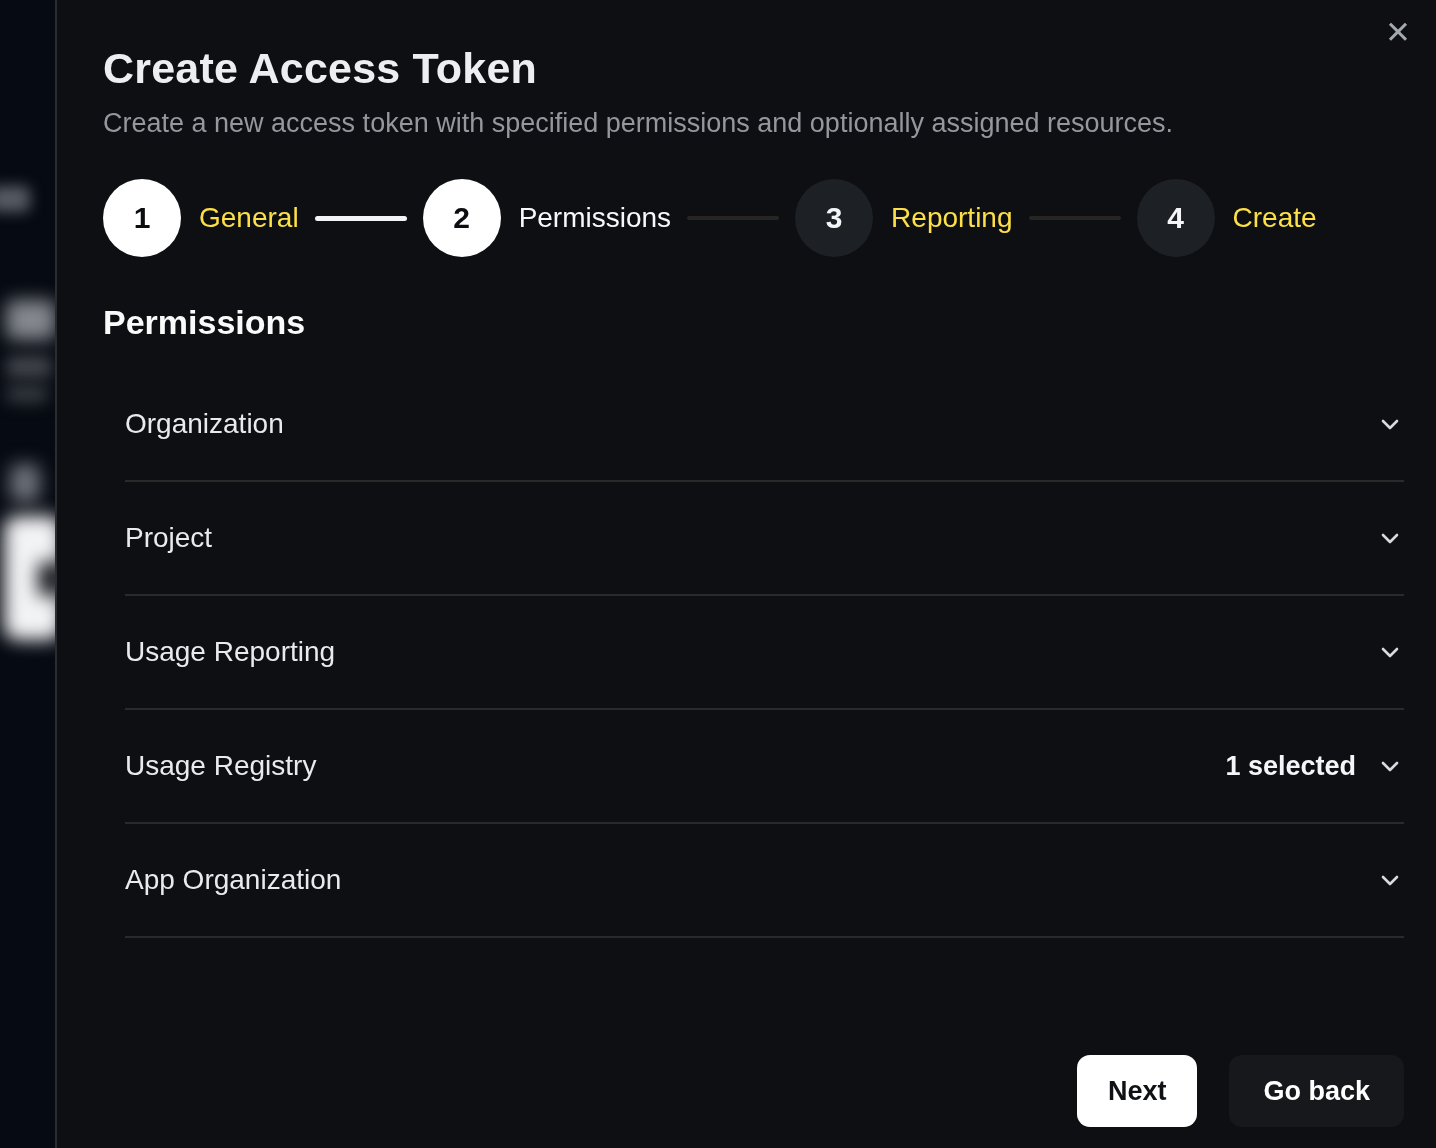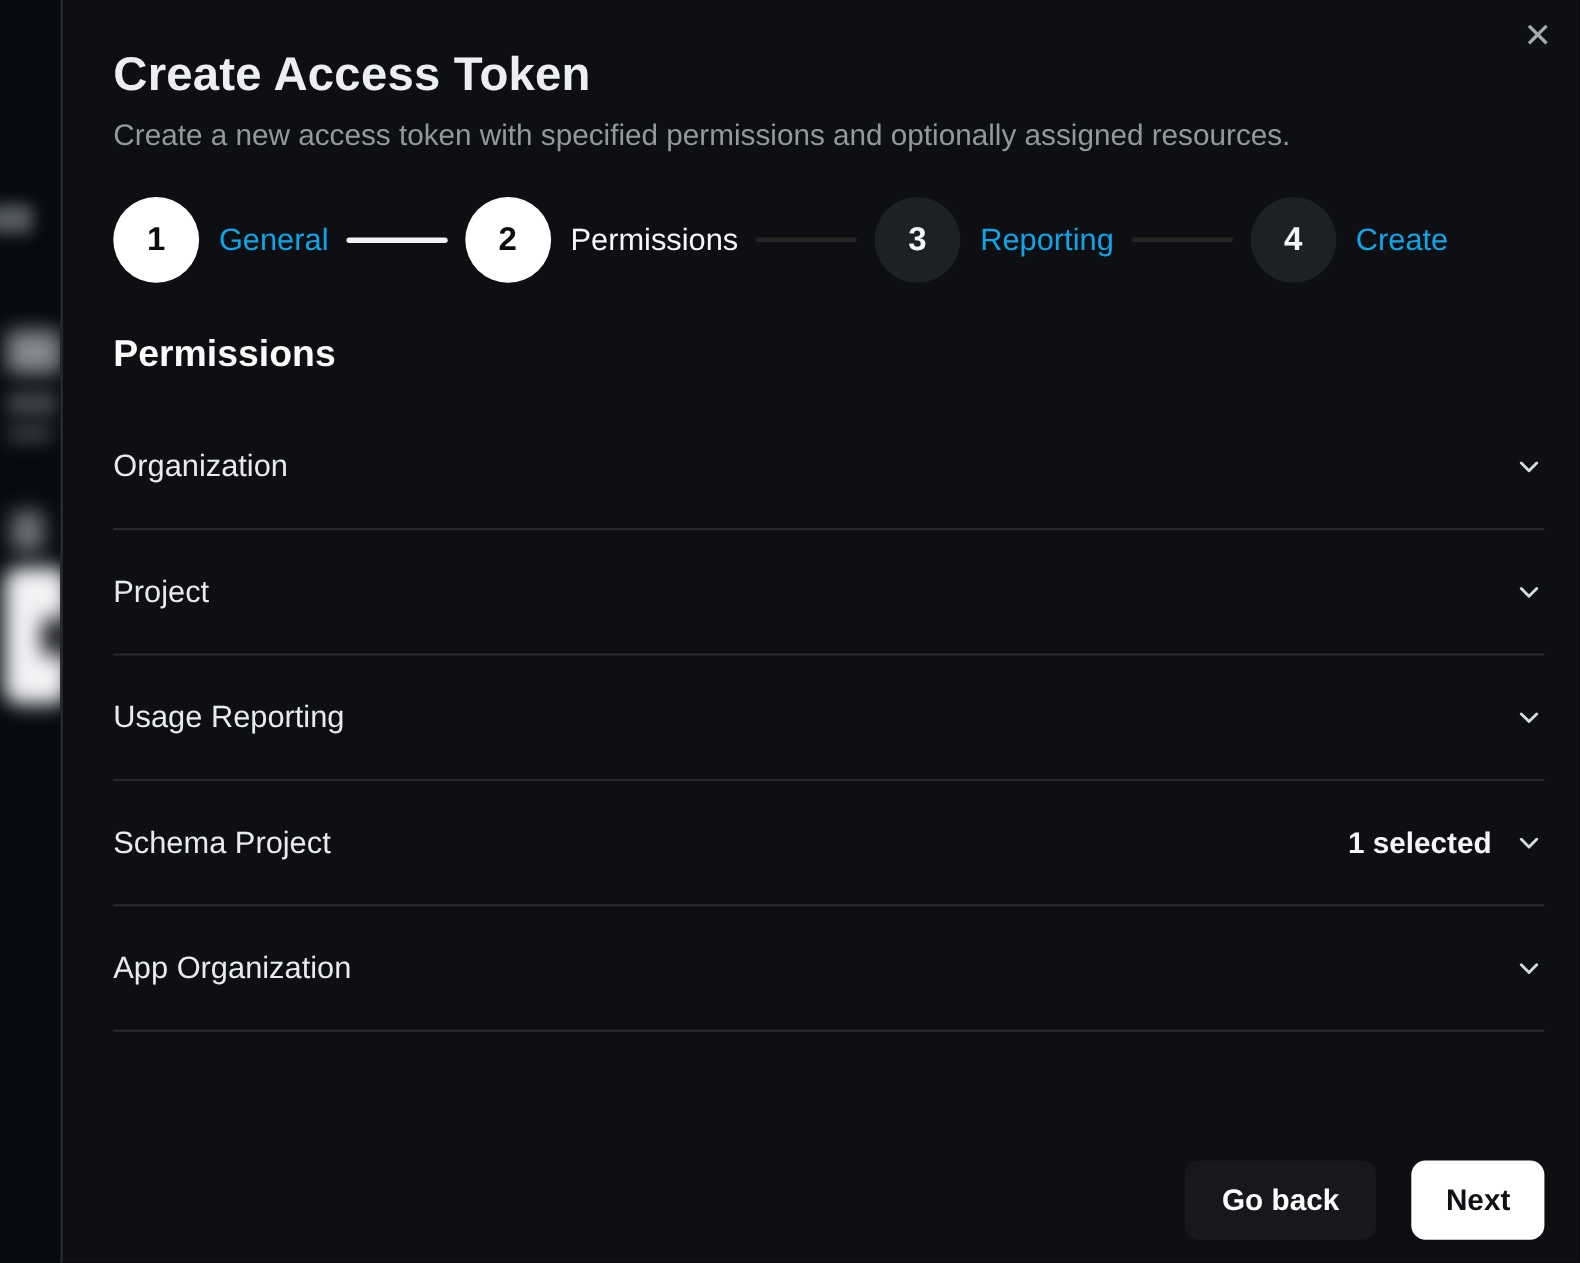--- a/index.html
+++ b/index.html
@@ -53,34 +53,34 @@
     height: 78px;
   }
   .step { display: flex; align-items: center; gap: 18px; cursor: pointer; }
   .step-circle {
     width: 78px; height: 78px; border-radius: 50%;
     display: flex; align-items: center; justify-content: center;
     font-size: 30px; font-weight: 600; flex: 0 0 auto;
   }
   .step-circle.done { background: #ffffff; color: #0b0d10; }
   .step-circle.todo { background: #1d2024; color: #f4f5f7; }
-  .step-label { font-size: 28px; font-weight: 500; color: #0ea5e9; white-space: nowrap; }
+  .step-label { font-size: 28px; font-weight: 500; color: #fde047; white-space: nowrap; }
   .step.current .step-label { color: #f7f8fa; }
   .connector { width: 92px; border-radius: 3px; flex: 0 0 auto; }
   .connector.done { height: 5px; background: #f2f3f5; }
   .connector.todo { height: 4px; background: #272523; }
 
   
   .section-heading {
     margin-top: 46px; font-size: 34px; font-weight: 700; color: #fafafa;
   }
   .rows { margin-top: 26px; }
   .perm-row {
     height: 114px; display: flex; align-items: center; justify-content: space-between;
-    border-bottom: 2px solid #2a2a2a; cursor: pointer;
+    border-bottom: 2px solid #2a2a2a; cursor: pointer; margin-left: 22px;
   }
   .perm-label { font-size: 28px; font-weight: 500; color: #e8eaee; }
   .perm-right { display: flex; align-items: center; gap: 20px; }
   .perm-selection { font-size: 27px; font-weight: 600; color: #f4f5f7; text-align: right; }
   .perm-selection:empty { display: none; }
   .chevron { width: 28px; height: 28px; display: block; }
 
   
   .footer {
     margin-top: 117px; display: flex; justify-content: flex-end; gap: 32px;
@@ -167,21 +167,21 @@
       <span class="perm-label">Usage Reporting</span>
       <span class="perm-right">
 
         <svg class="chevron" viewBox="0 0 28 28" fill="none">
             <polyline points="7 11 14 18 21 11" stroke="#d7dade" stroke-width="2.6" stroke-linecap="round" stroke-linejoin="round"></polyline>
           </svg>
       </span>
     </div>
 
     <div class="perm-row">
-      <span class="perm-label">Schema Project</span>
+      <span class="perm-label">Usage Registry</span>
       <span class="perm-right">
         <span class="perm-selection">1 selected</span>
         <svg class="chevron" viewBox="0 0 28 28" fill="none">
             <polyline points="7 11 14 18 21 11" stroke="#d7dade" stroke-width="2.6" stroke-linecap="round" stroke-linejoin="round"></polyline>
           </svg>
       </span>
     </div>
 
     <div class="perm-row">
       <span class="perm-label">App Organization</span>
@@ -189,17 +189,17 @@
 
         <svg class="chevron" viewBox="0 0 28 28" fill="none">
             <polyline points="7 11 14 18 21 11" stroke="#d7dade" stroke-width="2.6" stroke-linecap="round" stroke-linejoin="round"></polyline>
           </svg>
       </span>
     </div>
 
   </div>
 
   <div class="footer">
+    <button class="btn btn-primary">Next</button>
     <button class="btn btn-ghost">Go back</button>
-    <button class="btn btn-primary">Next</button>
   </div>
 
 </div>
 
 </body></html>

